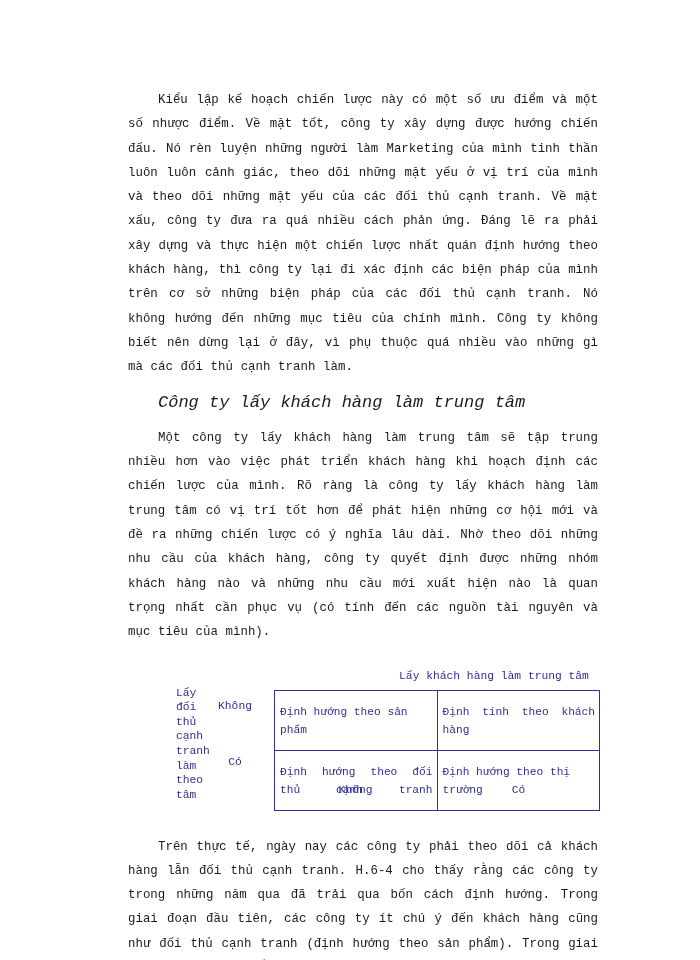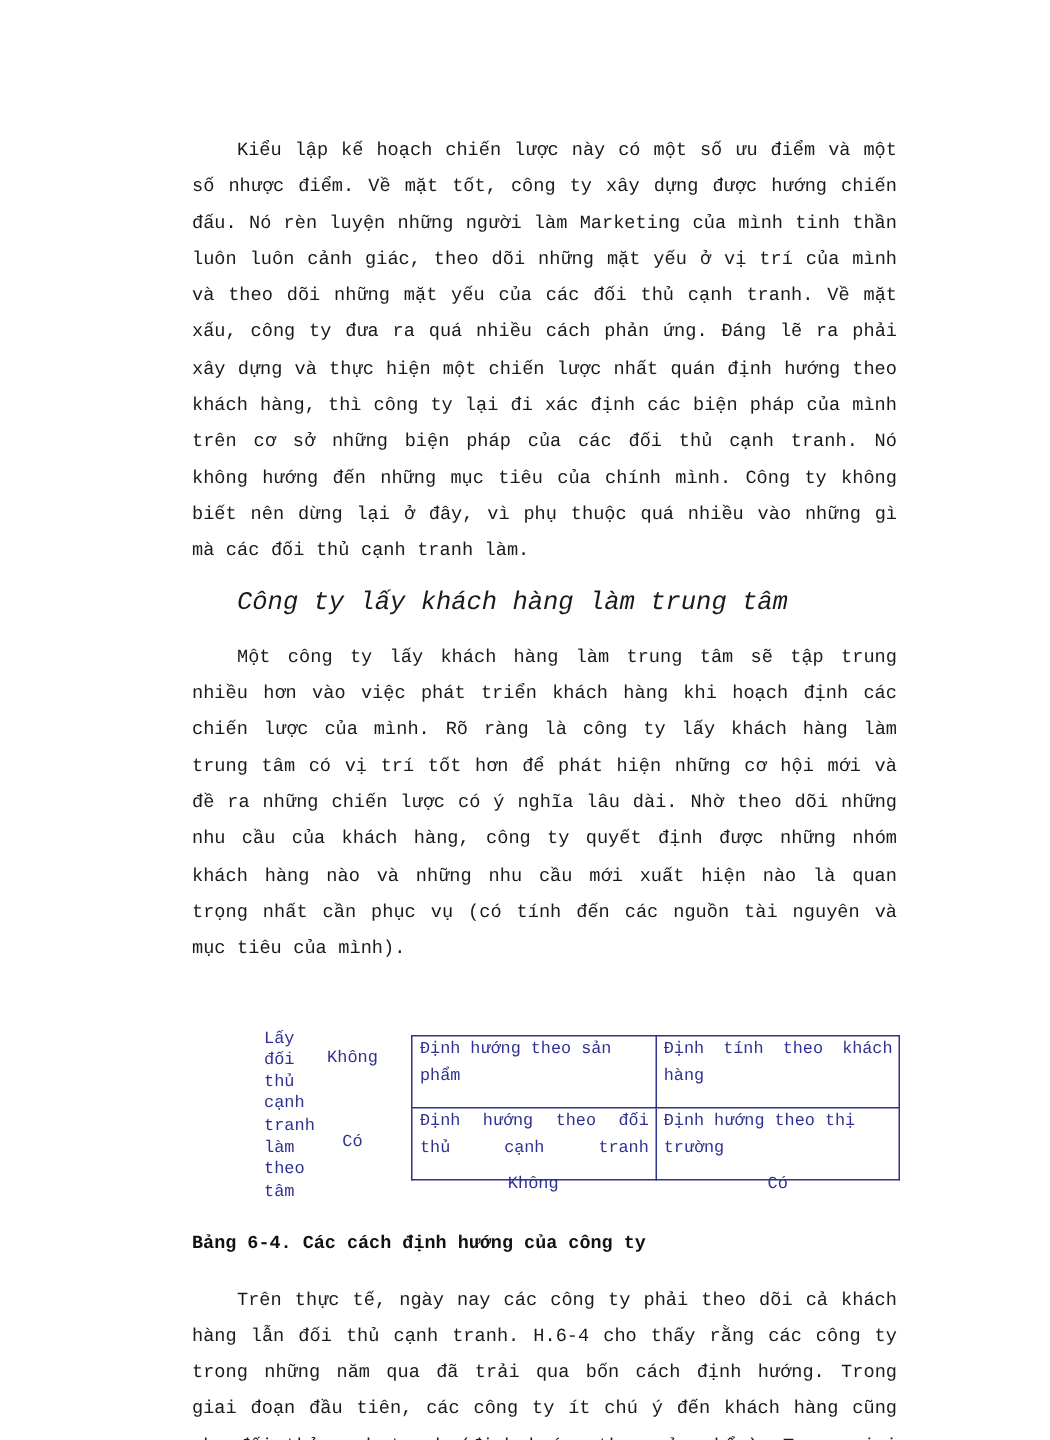--- a/index.html
+++ b/index.html
@@ -97,21 +97,21 @@
     top: 22px;
     width: 326px;
     border-collapse: collapse;
     table-layout: fixed;
   }
   .matrix td {
     border: 1.2px solid #2e3192;
     width: 50%;
     height: 45px;
     vertical-align: top;
-    padding: 0 4px 2px 5px;
+    padding: 12px 4px 2px 5px;
     color: #2e3192;
     font-size: 11.2px;
     line-height: 18px;
     text-align: justify;
     text-align-last: justify;
   }
   .matrix td.snug {
     text-align: left;
     text-align-last: left;
   }
@@ -152,20 +152,21 @@
     <p class="sub-heading">Công ty lấy khách hàng làm trung tâm</p>
 
     <div class="gap-small"></div>
 
     <p class="body-par">Một công ty lấy khách hàng làm trung tâm sẽ tập trung nhiều hơn vào việc phát triển khách hàng khi hoạch định các chiến lược của mình. Rõ ràng là công ty lấy khách hàng làm trung tâm có vị trí tốt hơn để phát hiện những cơ hội mới và đề ra những chiến lược có ý nghĩa lâu dài. Nhờ theo dõi những nhu cầu của khách hàng, công ty quyết định được những nhóm khách hàng nào và những nhu cầu mới xuất hiện nào là quan trọng nhất cần phục vụ (có tính đến các nguồn tài nguyên và mục tiêu của mình).</p>
 
     <div class="gap-large"></div>
 
     <div class="figure">
 
+      <div class="fig-col-title">Lấy khách hàng làm trung tâm</div>
 
       <div class="fig-row-axis">
         <span>Lấy đối</span>
         <span>thủ</span>
         <span>cạnh</span>
         <span>tranh</span>
         <span>làm</span>
         <span>theo</span>
         <span>tâm</span>
       </div>
@@ -188,20 +189,19 @@
 
       <div class="fig-col-labels">
         <div>Không</div>
         <div>Có</div>
       </div>
 
     </div>
 
     <div class="gap-medium"></div>
 
-    <p class="caption">Bảng 6-4. Các cách định hướng của công ty</p>
 
     <div class="gap-medium"></div>
 
     <p class="body-par">Trên thực tế, ngày nay các công ty phải theo dõi cả khách hàng lẫn đối thủ cạnh tranh. H.6-4 cho thấy rằng các công ty trong những năm qua đã trải qua bốn cách định hướng. Trong giai đoạn đầu tiên, các công ty ít chú ý đến khách hàng cũng như đối thủ cạnh tranh (định hướng theo sản phẩm). Trong giai đoạn thứ hai họ bắt đầu chú ý đến khách hàng (định hướng theo khách hàng). Trong giai đoạn thứ ba họ bắt đầu chú ý đến các đối thủ cạnh tranh (định hướng theo đối thủ cạnh tranh). Trong giai đoạn hiện nay họ cần chú ý đều đến cả khách hàng lẫn các đối thủ cạnh tranh (định hướng theo thị trường).</p>
 
   </div>
 </div>
 
 </body></html>

